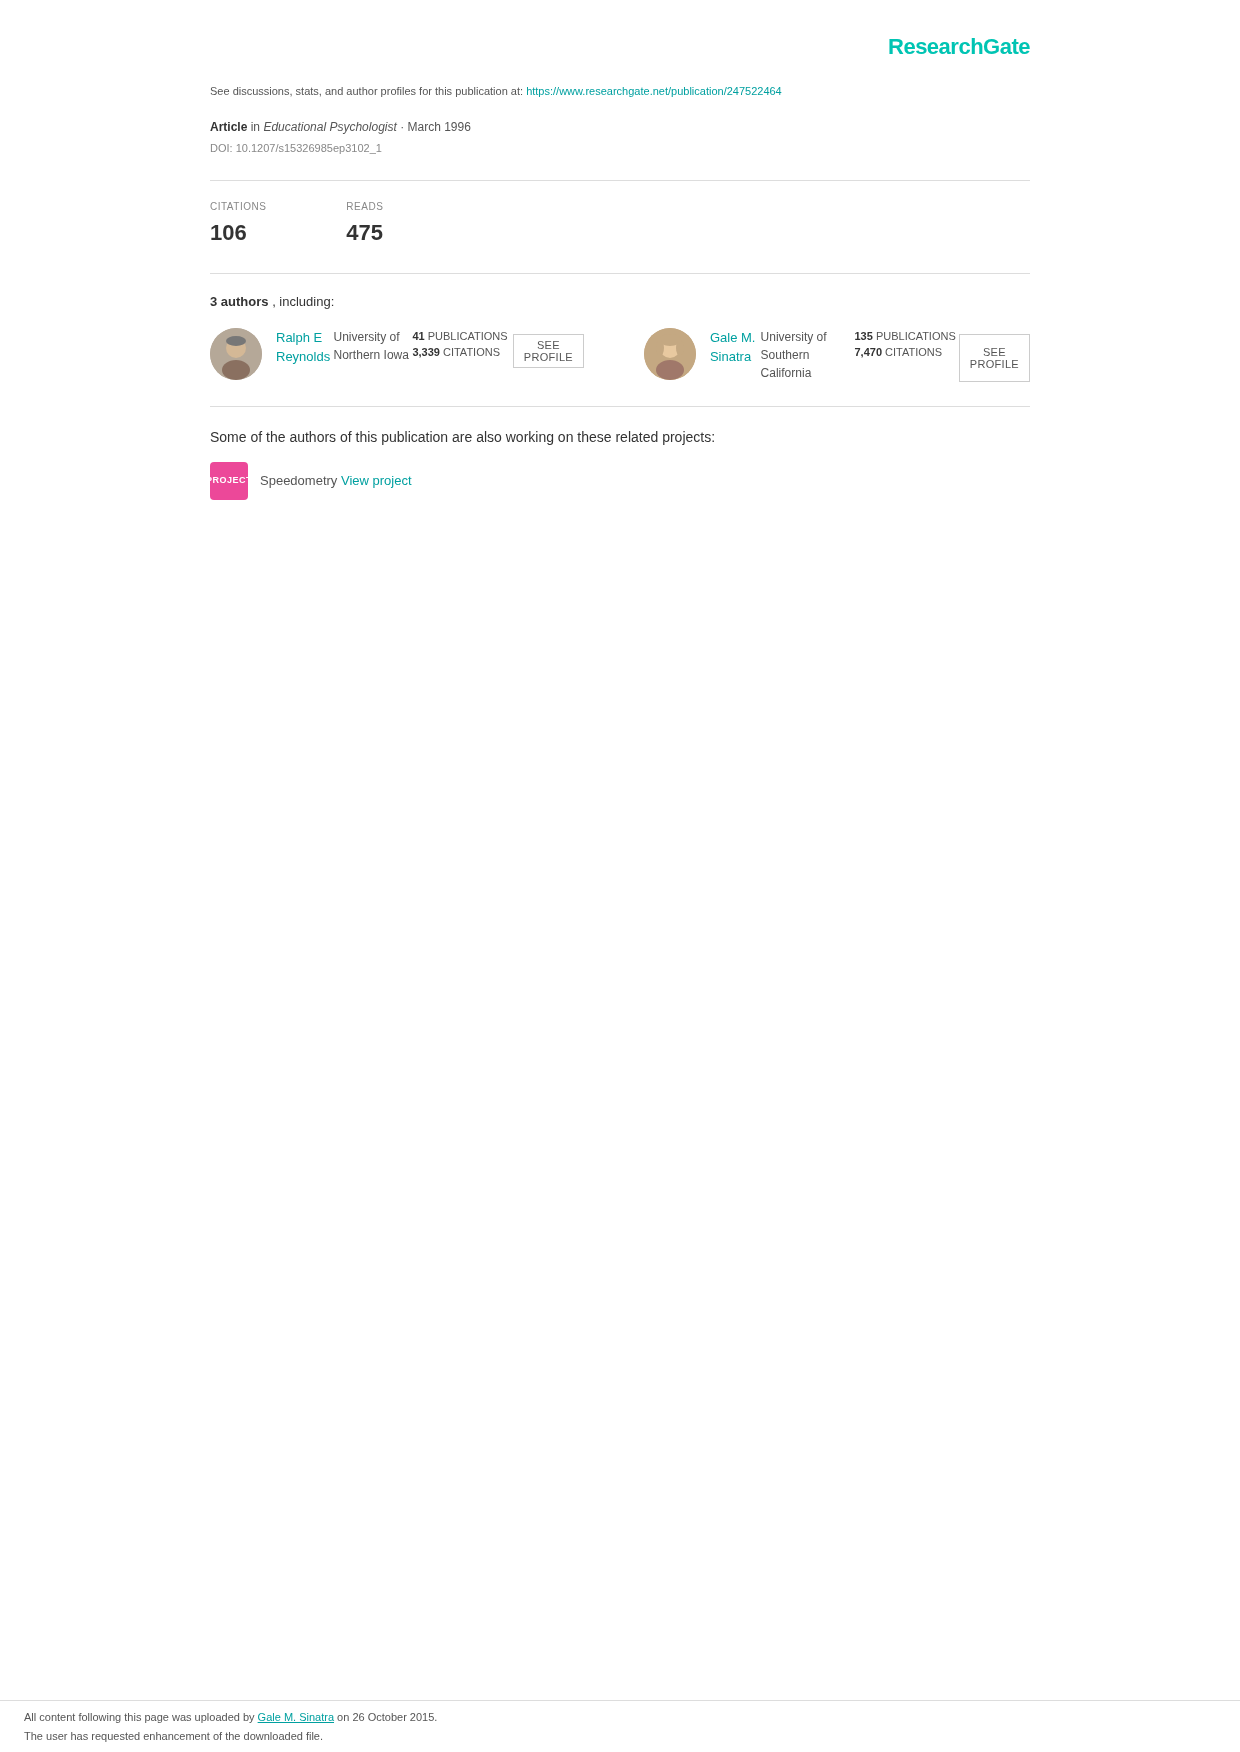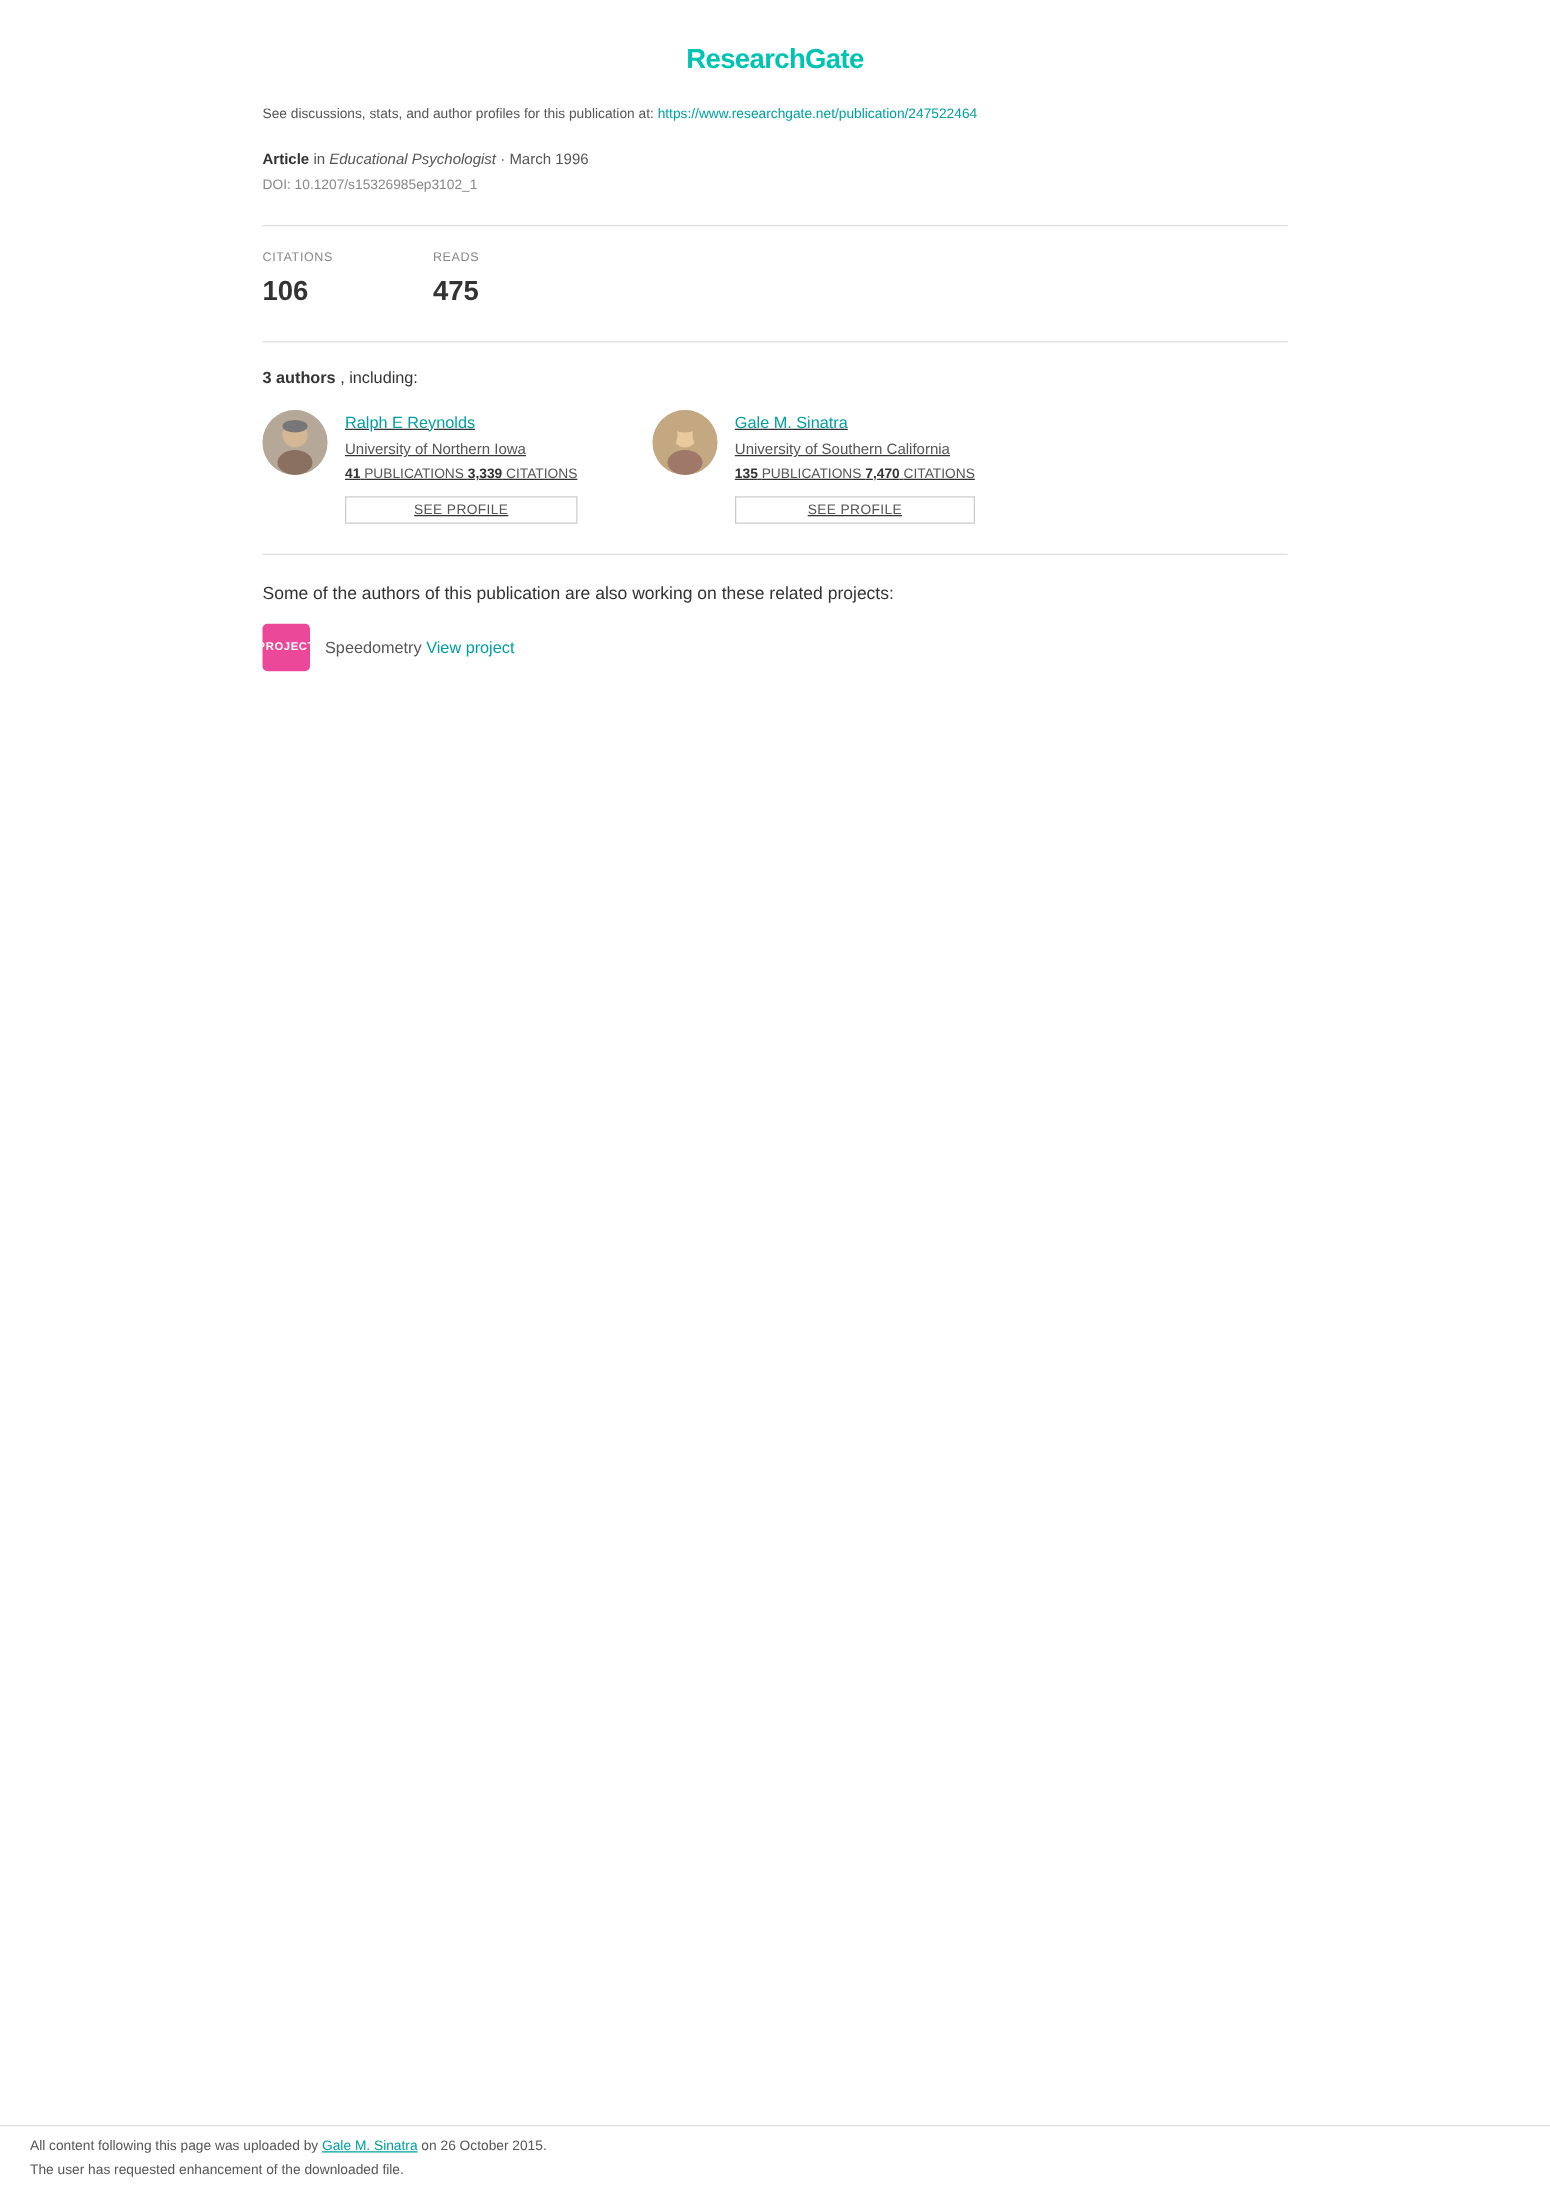--- a/index.html
+++ b/index.html
@@ -10,21 +10,21 @@
       font-size: 13px;
       line-height: 1.5;
     }
     .page-wrapper {
       max-width: 900px;
       margin: 0 auto;
       padding: 30px 40px 60px 40px;
     }
     .header-bar {
       display: flex;
-      justify-content: center;
+      justify-content: flex-end;
       margin-bottom: 20px;
     }
     .researchgate-logo {
       color: #00c4b3;
       font-size: 22px;
       font-weight: bold;
       letter-spacing: -0.5px;
     }
     .top-notice {
       font-size: 11px;
@@ -117,23 +117,21 @@
       display: flex;
       align-items: center;
       justify-content: center;
     }
     .author-avatar svg {
       width: 52px;
       height: 52px;
     }
     .author-info {
       display: flex;
-      flex-direction: column;
       gap: 3px;
-      text-decoration: underline;
     }
     .author-name {
       font-size: 13px;
       color: #00a0a0;
       font-weight: 500;
       text-decoration: none;
       cursor: pointer;
     }
     .author-university {
       font-size: 12px;

